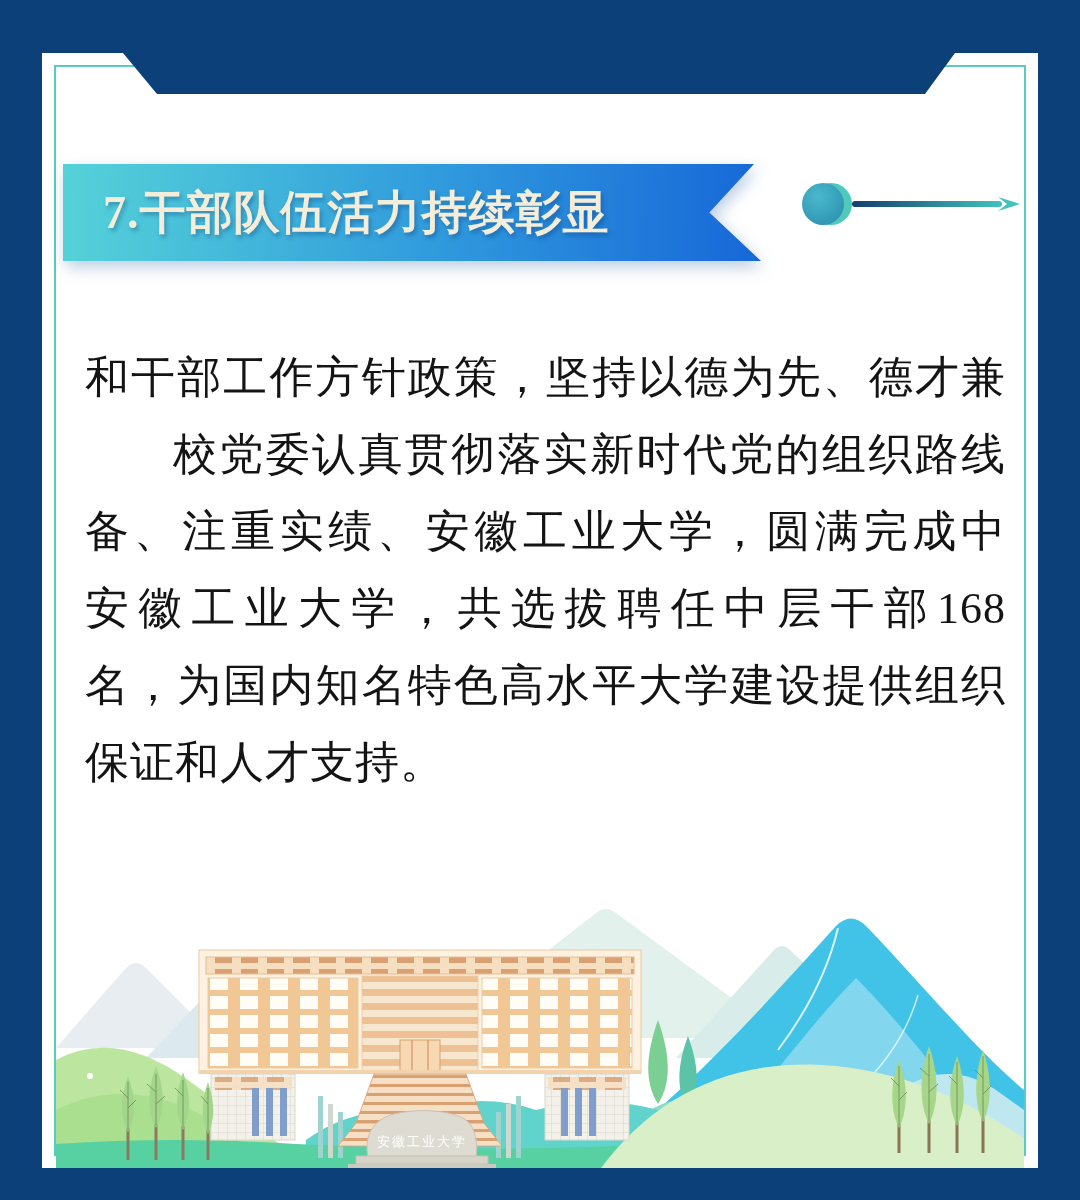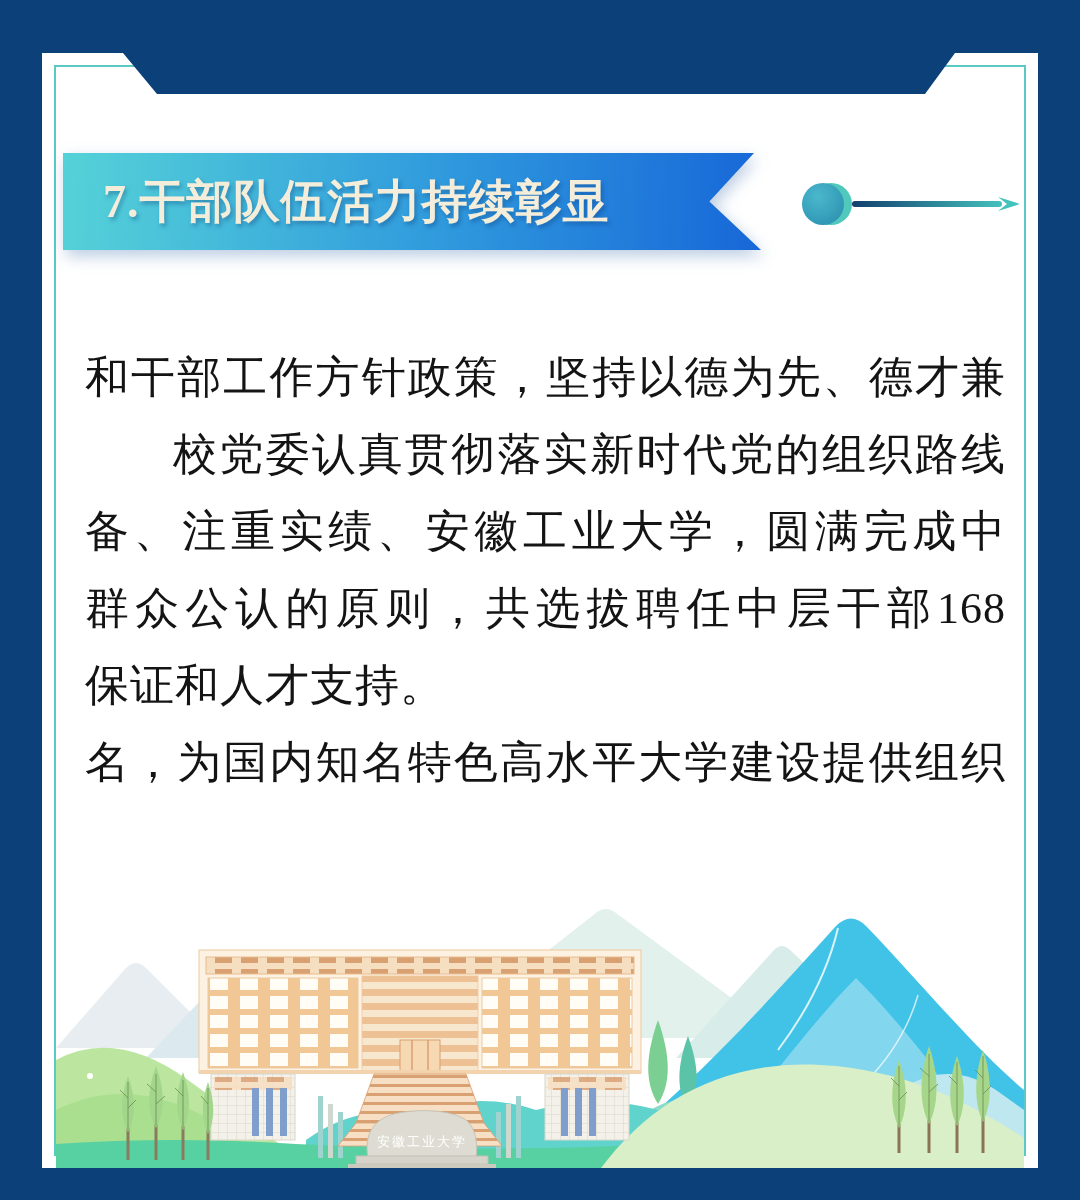--- a/index.html
+++ b/index.html
@@ -13,21 +13,21 @@
     background:#ffffff;
   }
   .inner-border{
     position:absolute;inset:12px;border:2px solid #5ac9c4;pointer-events:none;
   }
   .top-notch{
     position:absolute;left:0;top:0;width:996px;height:41px;background:#0b4078;
     clip-path:polygon(81px 0,913px 0,883px 41px,115px 41px);
   }
   .banner-wrap{
-    position:absolute;left:21px;top:100px;width:698px;height:97px;
+    position:absolute;left:21px;top:111px;width:698px;height:97px;
     filter:drop-shadow(3px 6px 8px rgba(25,85,160,0.30));
   }
   .banner{
     width:100%;height:100%;
     background:linear-gradient(93deg,#55d2d8 0%,#2f99dd 55%,#1767d8 100%);
     clip-path:polygon(0 0,99% 0,92.6% 50%,100% 100%,0 100%);
     display:flex;align-items:center;
   }
   .banner-title{
     padding-left:40px;font-size:46px;font-weight:bold;color:#f3edda;
@@ -71,23 +71,23 @@
     <circle cx="37" cy="33" r="21" fill="#4fc9bc"></circle>
     <circle cx="29" cy="33" r="21" fill="url(#gSphere)"></circle>
     <rect x="58" y="30" width="150" height="6" rx="3" fill="url(#gLine)"></rect>
     <path d="M226,33 L204,26 L213,33 L204,40 Z" fill="#44c2bd"></path>
   </svg>
 
   <div class="body-text">
     <div class="line">和干部工作方针政策，坚持以德为先、德才兼</div>
     <div class="line first">校党委认真贯彻落实新时代党的组织路线</div>
     <div class="line">备、注重实绩、安徽工业大学，圆满完成中</div>
-    <div class="line">群众公认的原则，共选拔聘任中层干部168</div>
+    <div class="line">安徽工业大学，共选拔聘任中层干部168</div>
+    <div class="line">名，为国内知名特色高水平大学建设提供组织</div>
     <div class="line last">保证和人才支持。</div>
-    <div class="line">名，为国内知名特色高水平大学建设提供组织</div>
   </div>
 
   <svg class="illustration" viewBox="0 0 968 270" preserveAspectRatio="none">
     <defs>
       <pattern id="pWin" width="30" height="19" patternUnits="userSpaceOnUse">
         <rect width="30" height="19" fill="#f0c795"></rect>
         <rect x="4" y="3" width="18" height="13" fill="#fffdf6"></rect>
       </pattern>
       <pattern id="pTop" width="26" height="17" patternUnits="userSpaceOnUse">
         <rect width="26" height="17" fill="#f6dec1"></rect>

